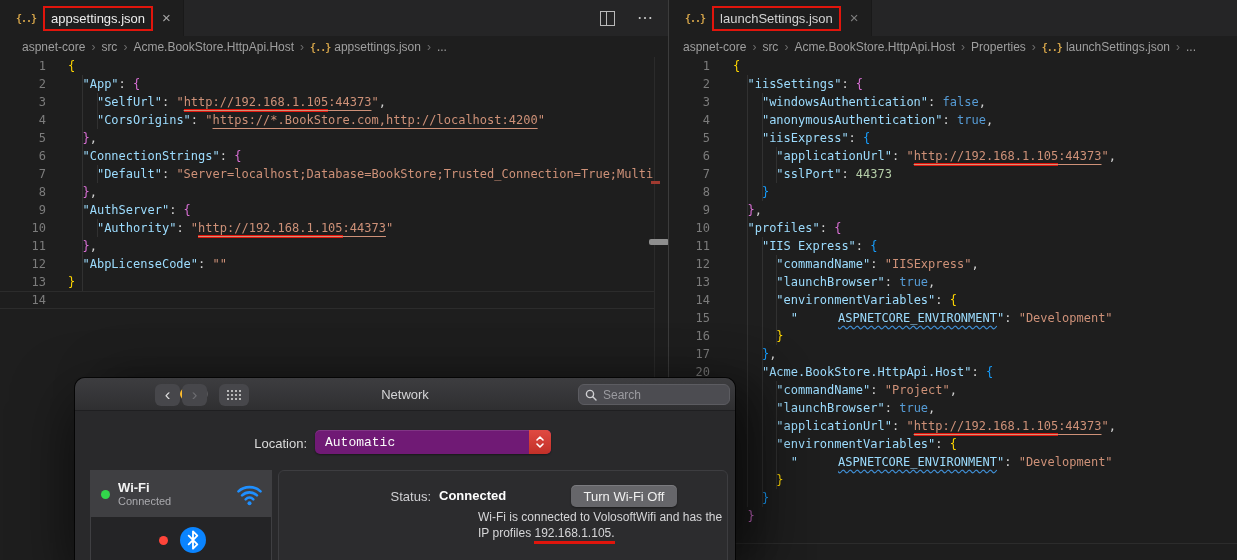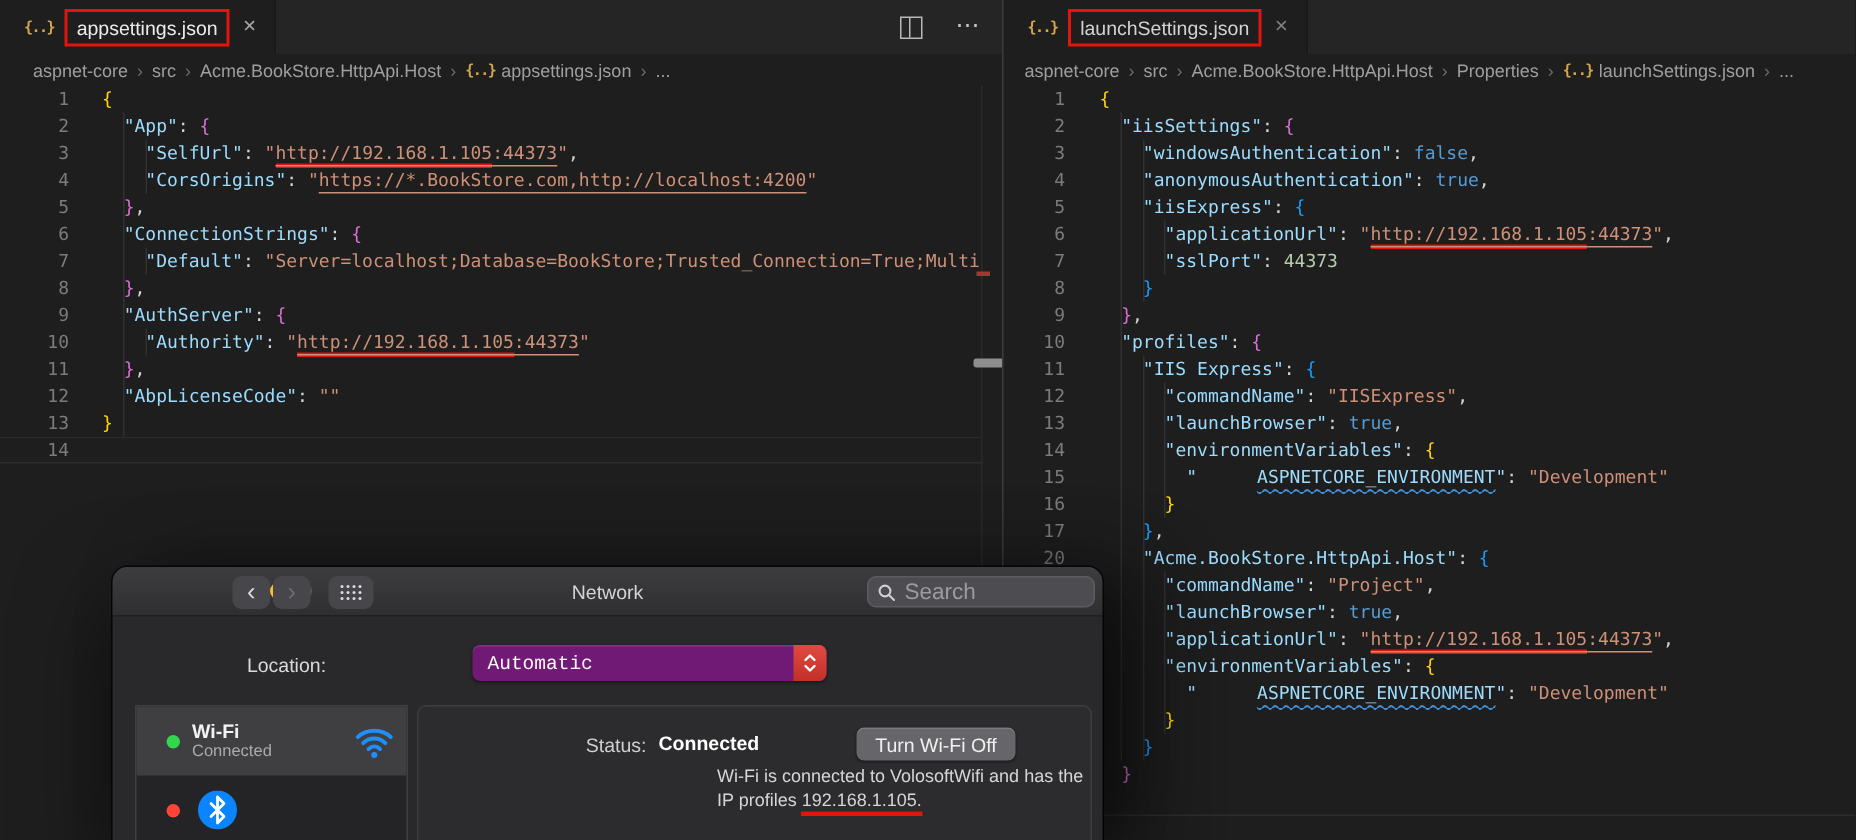--- a/index.html
+++ b/index.html
@@ -71,34 +71,34 @@
   .gridbtn{position:absolute;top:6px;left:144px;width:30px;height:22px;background:#47474b;border-radius:6px;
            display:flex;align-items:center;justify-content:center;cursor:pointer;}
   .griddots{display:grid;grid-template-columns:repeat(4,2px);grid-template-rows:repeat(3,2px);gap:2px;}
   .griddots i{width:2px;height:2px;background:#dcdcdc;border-radius:50%;}
   .win-title{position:absolute;top:0;left:0;right:0;height:32px;display:flex;align-items:center;justify-content:center;
              font-size:13px;color:#d4d4d6;pointer-events:none;}
   .searchfield{position:absolute;top:6px;right:5px;width:152px;height:21px;background:#4c4c51;
                border:1px solid #5c5c61;border-radius:6px;display:flex;align-items:center;padding:0 6px;box-sizing:border-box;}
   .searchfield svg{flex:0 0 auto;margin-right:4px;}
   .searchfield input{background:transparent;border:none;outline:none;width:100%;
-                     font-family:"Liberation Sans",sans-serif;font-size:15px;color:#fdba74;}
+                     font-family:"Liberation Sans",sans-serif;font-size:12px;color:#fdba74;}
   .searchfield input::placeholder{color:#9b9ba0;}
 
-  .loc-label{position:absolute;top:58px;left:0;width:232px;text-align:center;font-size:13px;color:#dadada;}
+  .loc-label{position:absolute;top:58px;left:0;width:232px;text-align:right;font-size:13px;color:#dadada;}
   .dropdown{position:absolute;top:52px;left:240px;width:236px;height:24px;background:#701a75;
             border-radius:5px;display:flex;align-items:center;cursor:pointer;
             box-shadow:inset 0 1px 0 rgba(255,255,255,.12), 0 1px 2px rgba(0,0,0,.4);font-family:Liberation Mono, monospace;}
   .dd-value{flex:1;padding-left:10px;font-size:13px;color:#fafafa;}
   .dd-cap{width:22px;height:24px;border-radius:0 5px 5px 0;background:linear-gradient(#e04a42,#c23028);
           display:flex;align-items:center;justify-content:center;}
 
   .svc-list{position:absolute;left:15px;top:92px;width:182px;height:95px;background:#242426;
             border:1px solid #3f3f42;box-sizing:border-box;}
-  .svc-row{height:46px;display:flex;align-items:center;padding:0 8px 0 20px;box-sizing:border-box;cursor:pointer;}
+  .svc-row{height:46px;display:flex;align-items:center;padding:0 8px 0 10px;box-sizing:border-box;cursor:pointer;justify-content:center;}
   .svc-row.sel{background:#3f3f42;}
   .svc-dot{width:9px;height:9px;border-radius:50%;margin-right:8px;flex:0 0 auto;}
   .svc-texts{flex:1;min-width:0;}
   .svc-name{font-size:13px;font-weight:bold;color:#f2f2f2;line-height:15px;}
   .svc-status{font-size:11px;color:#aaaaae;line-height:13px;}
   .svc-icn{flex:0 0 auto;margin-left:4px;display:flex;align-items:center;}
 
   .detail{position:absolute;left:203px;top:92px;width:450px;height:120px;background:#2c2c2e;
           border:1px solid #3d3d40;border-radius:6px;box-sizing:border-box;}
   .st-label{position:absolute;top:18px;left:0;width:152px;text-align:right;font-size:13px;color:#cfcfd2;}

